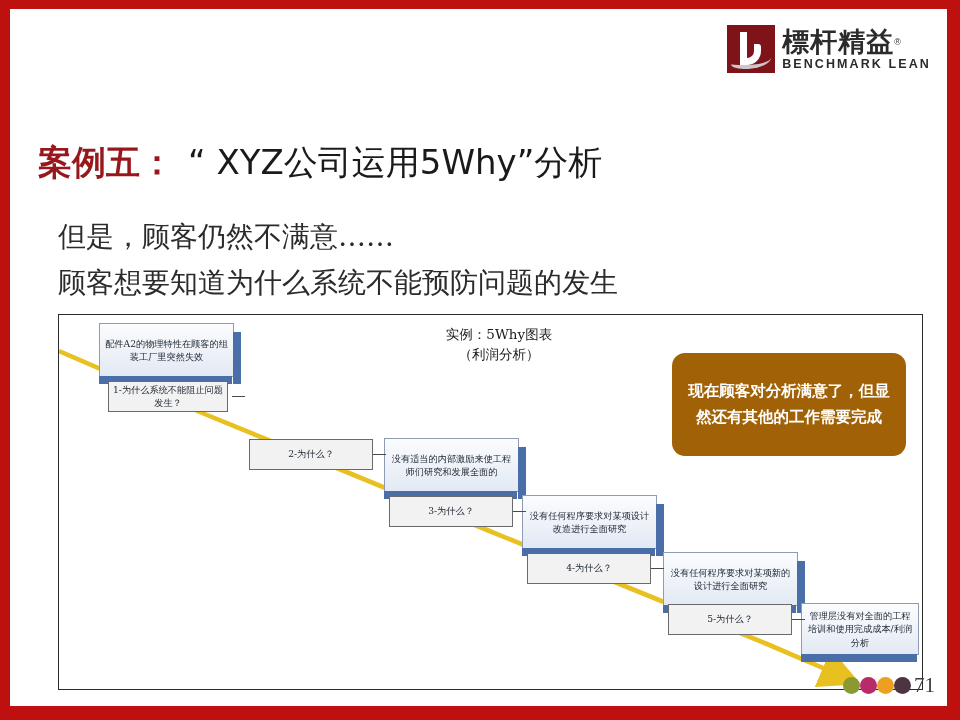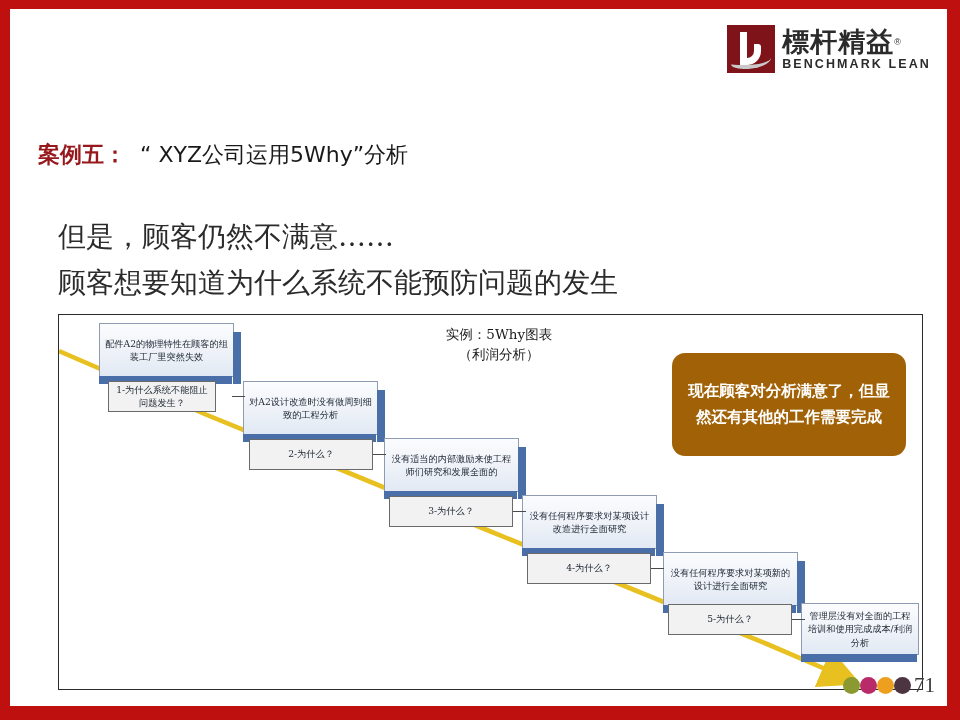--- a/index.html
+++ b/index.html
@@ -58,21 +58,21 @@
   #logo-en {
     font-size:12.5px; font-weight:bold; color:#2b2b2b;
     letter-spacing:2.1px; margin-top:3px;
     font-family:"Liberation Sans", sans-serif;
   }
 
   
   #title-row {
     position:absolute; left:28px; top:131px;
     display:flex; align-items:center;
-    font-size:22px; white-space:nowrap;
+    font-size:34px; white-space:nowrap;
   }
   #title-label { color:#96181c; font-weight:bold; font-family:"DejaVu Sans", sans-serif; }
   #title-main { color:#1a1a1a; margin-left:14px; font-family:"DejaVu Sans", sans-serif; }
 
   #sub1, #sub2 {
     position:absolute; left:48px;
     font-size:28px; color:#2b2b2b; white-space:nowrap;
     font-family:"DejaVu Serif", serif;
   }
   #sub1 { top:209px; }
@@ -200,46 +200,41 @@
     <div id="chart-title">
       <div>实例：5Why图表</div>
       <div>（利润分析）</div>
     </div>
 
     <div class="cause" style="left:40px; top:8px; width:135px; height:54px;">
       <div class="shadow-bar"></div>
         <div class="shadow-side"></div>
       <span>配件A2的物理特性在顾客的组装工厂里突然失效</span>
     </div>
-    <div class="cause" style="left:184px; top:66px; width:135px; height:54px;">
-      <div class="shadow-bar"></div>
-        <div class="shadow-side"></div>
-      <span>对A2设计改造时没有做周到细致的工程分析</span>
-    </div>
     <div class="cause" style="left:325px; top:123px; width:135px; height:54px;">
       <div class="shadow-bar"></div>
         <div class="shadow-side"></div>
       <span>没有适当的内部激励来使工程师们研究和发展全面的</span>
     </div>
     <div class="cause" style="left:463px; top:180px; width:135px; height:54px;">
       <div class="shadow-bar"></div>
         <div class="shadow-side"></div>
       <span>没有任何程序要求对某项设计改造进行全面研究</span>
     </div>
     <div class="cause" style="left:604px; top:237px; width:135px; height:54px;">
       <div class="shadow-bar"></div>
         <div class="shadow-side"></div>
       <span>没有任何程序要求对某项新的设计进行全面研究</span>
     </div>
     <div class="cause" style="left:742px; top:288px; width:118px; height:52px;">
       <div class="shadow-bar"></div>
       <span>管理层没有对全面的工程培训和使用完成成本/利润分析</span>
     </div>
 
-    <div class="why" style="left:49px; top:66px; width:108px; height:31px; line-height:1.4; padding:0 3px;">
+    <div class="why" style="left:49px; top:66px; width:120px; height:31px; line-height:1.4; padding:0 3px;">
       <span>1-为什么系统不能阻止问题发生？</span>
     </div>
     <div class="conn" style="left:173px; top:81px; width:13px;"></div>
 
     <div class="why" style="left:190px; top:124px; width:124px; height:31px;">
       <span>2-为什么？</span>
     </div>
     <div class="conn" style="left:314px; top:139px; width:13px;"></div>
 
     <div class="why" style="left:330px; top:181px; width:124px; height:31px;">

